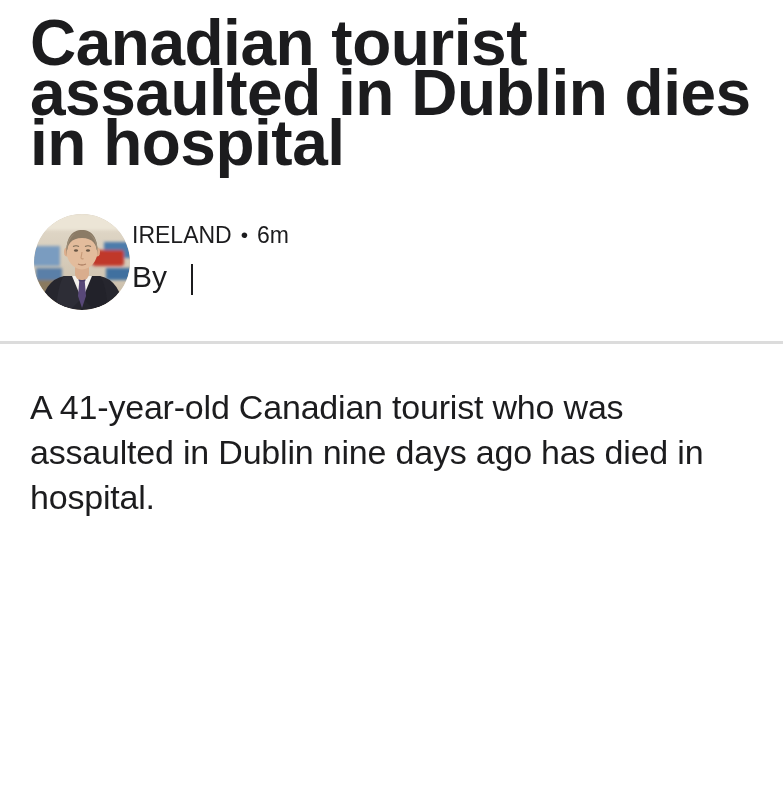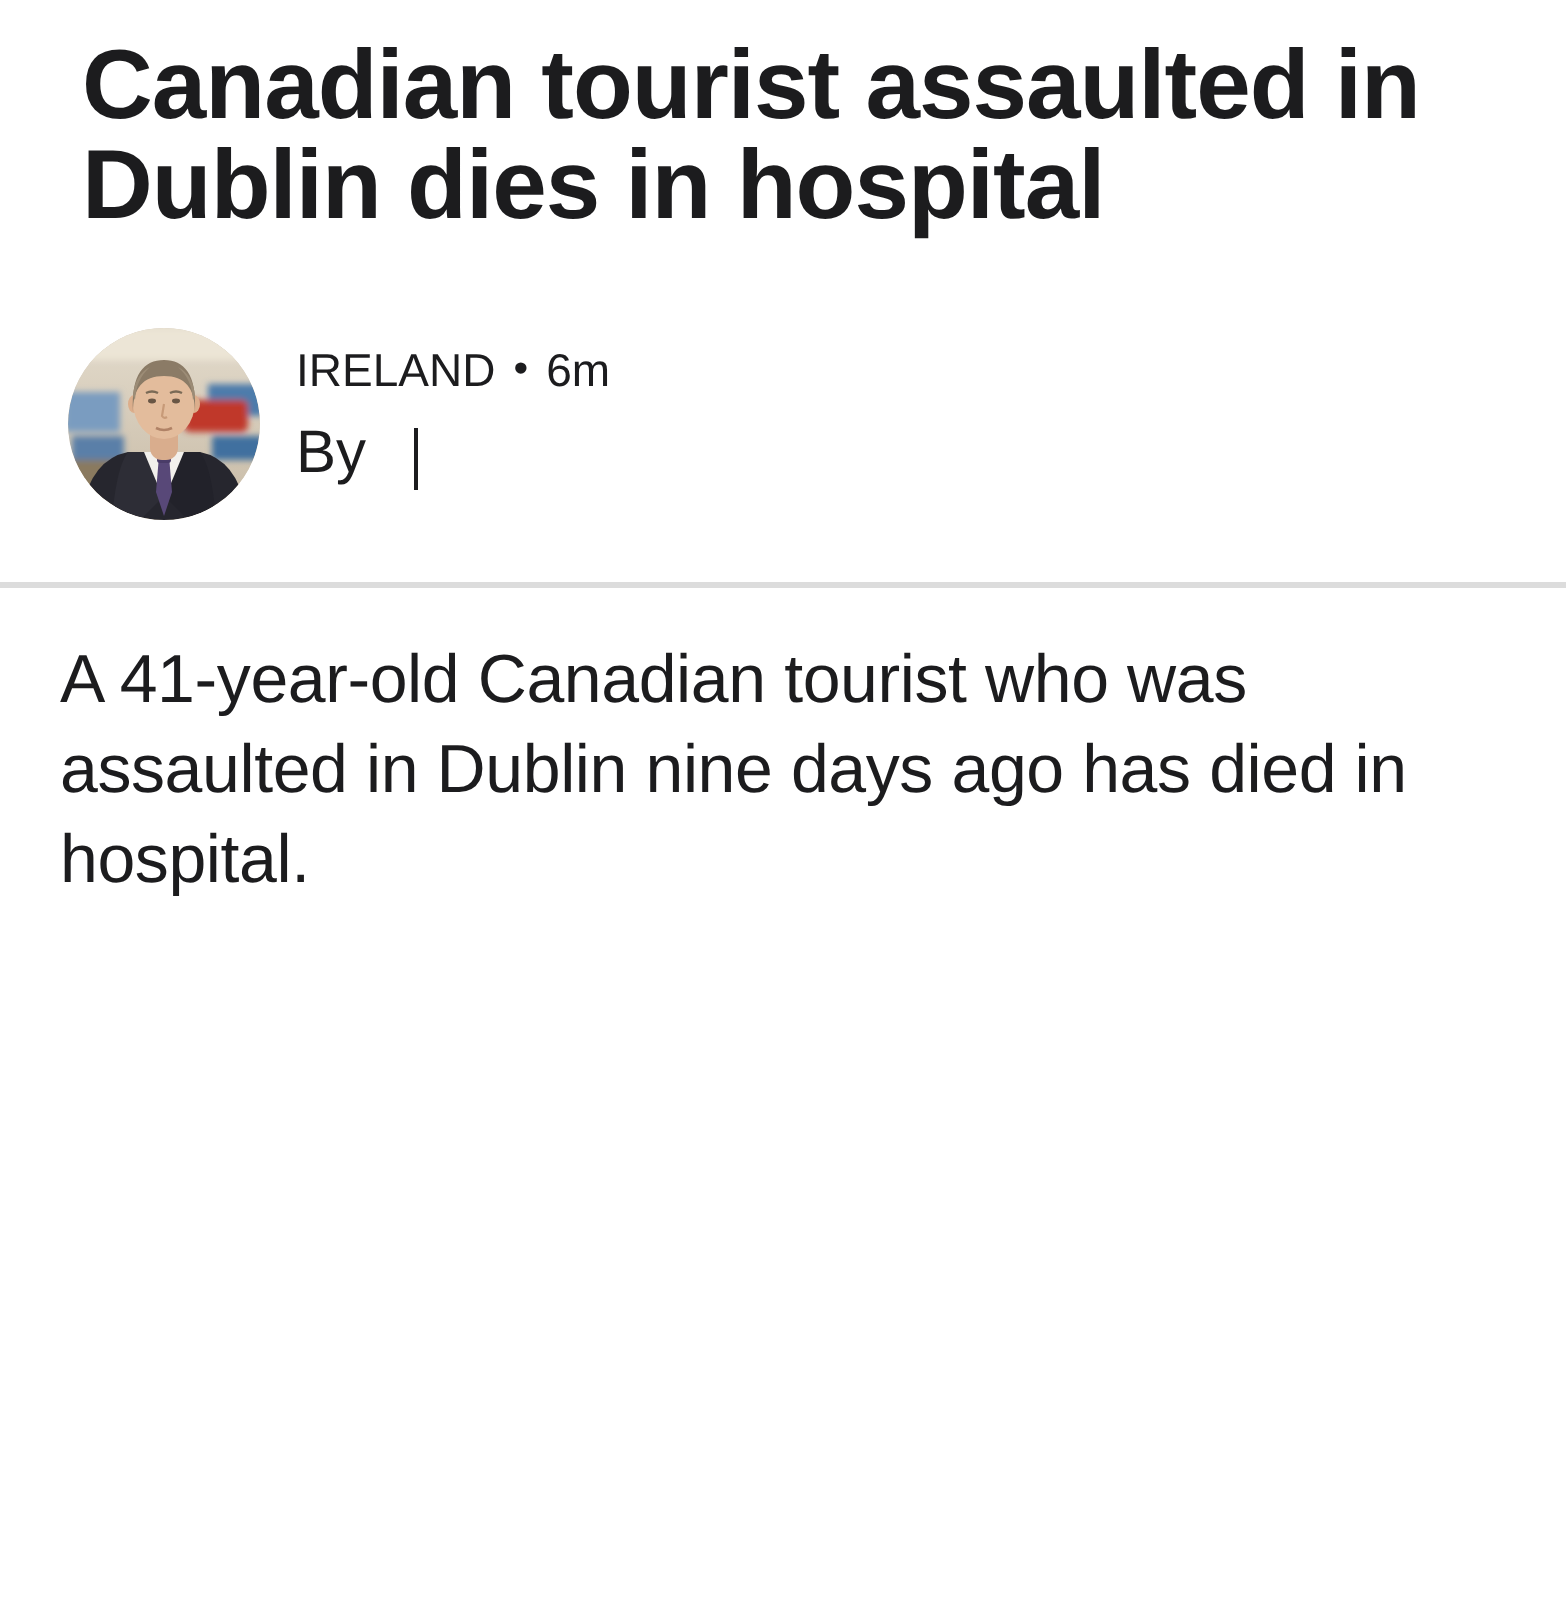--- a/index.html
+++ b/index.html
@@ -17,22 +17,22 @@
     background: var(--background);
     overflow: hidden;
     font-family: "Liberation Sans", sans-serif;
     color: var(--text);
   }
   .page { width: 783px; height: 800px; }
 
   
   .headline-wrap { padding: 0 30px; margin-top: 18px; }
   h1.headline {
-    margin: 11px;
-    font-size: 49px;
+    margin: 0;
+    font-size: 64px;
     line-height: 50px;
     font-weight: 700;
     letter-spacing: -0.5px;
     color: var(--text);
     max-width: 723px;
   }
 
   
   .byline {
     margin-top: 46px;
@@ -43,21 +43,21 @@
   .avatar {
     width: 96px;
     height: 96px;
     border-radius: 50%;
     overflow: hidden;
     flex: 0 0 96px;
     background: #d9d0c2;
   }
   .avatar svg { display: block; width: 96px; height: 96px; }
   .byline-text {
-    margin-left: 18px;
+    margin-left: 2px;
     padding-top: 6px;
     display: flex;
     flex-direction: column;
     gap: 9px;
   }
   .meta-line {
     font-size: 23px;
     line-height: 30px;
     font-weight: 400;
     color: var(--text);
@@ -96,21 +96,21 @@
   
   .divider {
     margin: 31px 0 0 0;
     border: none;
     height: 3px;
     width: 783px;
     background: var(--divider);
   }
 
   
-  .article-body { padding: 24px 30px 0 30px; }
+  .article-body { padding: 41px 30px 0 30px; }
   .article-body p {
     margin: 0 0 34px 0;
     font-size: 34px;
     line-height: 45px;
     font-weight: 400;
     letter-spacing: -0.2px;
     color: var(--text);
     max-width: 723px;
   }
 </style>

